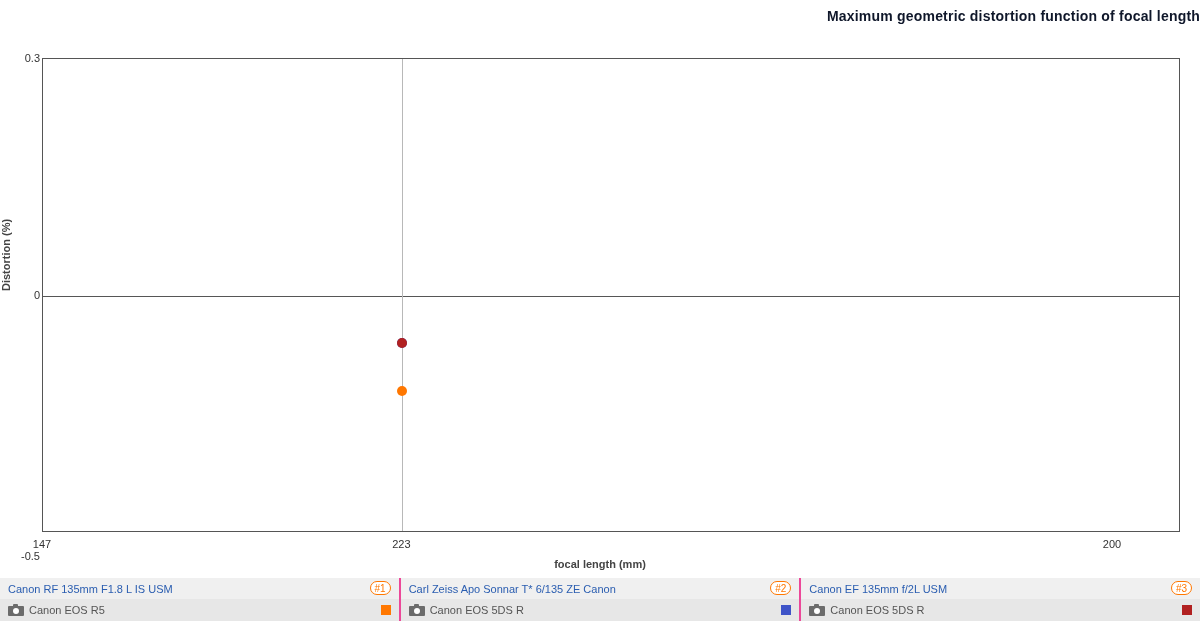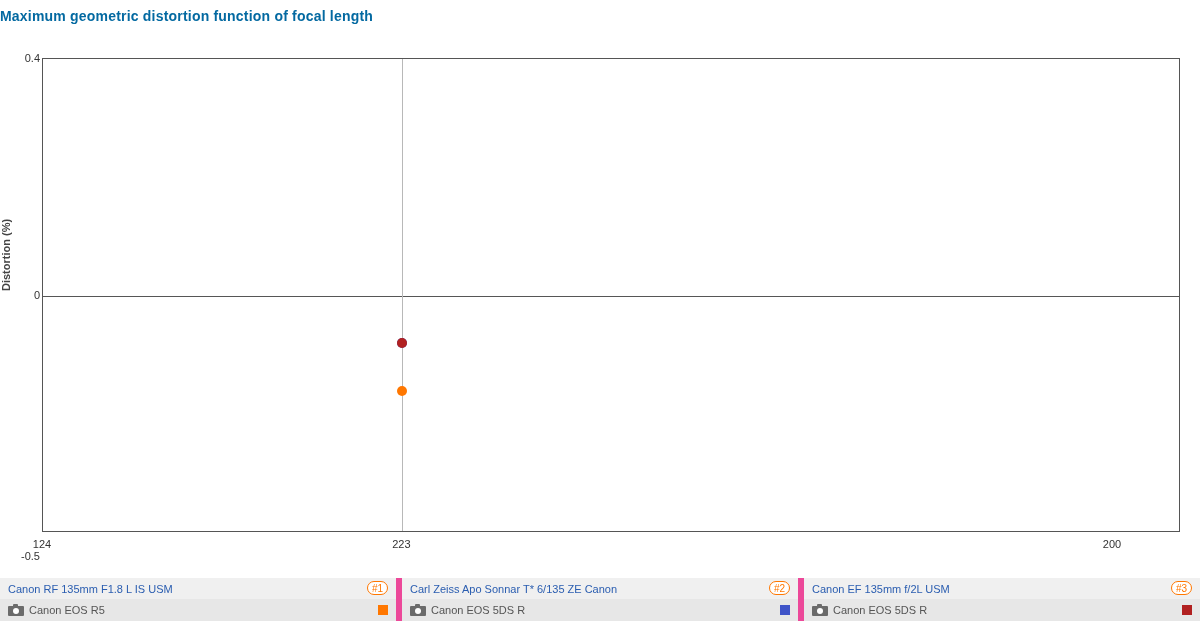--- a/index.html
+++ b/index.html
@@ -1,19 +1,19 @@
 <!DOCTYPE html>
 <html><head>
 <meta charset="utf-8">
 <style>
   * { box-sizing: border-box; }
   html, body { margin: 0; padding: 0; width: 1200px; height: 621px; font-family: Verdana, Arial, sans-serif; background: #fff; }
   .wrap { width: 1200px; height: 621px; position: relative; }
 
-  .chart-title { text-align: left; font-weight: 700; font-size: 14px; color: #0369a1; padding: 8px 0 2px; letter-spacing: 0.2px; }
+  .chart-title { text-align: right; font-weight: 700; font-size: 14px; color: #0f172a; padding: 8px 0 2px; letter-spacing: 0.2px; }
 
   .chart-area { position: relative; width: 1200px; height: 555px; }
   
   .plot { position: absolute; left: 42px; top: 32px; width: 1138px; height: 474px; border: 1px solid #555; background: #fff; }
   
   .hgrid { position: absolute; left: 0; right: 0; height: 0; border-top: 1px solid #565656; }
   .vgrid { position: absolute; top: 0; bottom: 0; width: 0; border-left: 1px solid #b8b8b8; }
 
   
   .ytick { position: absolute; right: 1160px; font-size: 11px; color: #333; transform: translateY(-50%); }
@@ -21,21 +21,21 @@
   .ylabel { position: absolute; left: 6px; top: 265px; transform: rotate(-90deg) translate(0, -50%); transform-origin: left top; font-size: 11px; font-weight: 700; color: #444; white-space: nowrap; }
   .xlabel { position: absolute; left: 0; right: 0; top: 532px; text-align: center; font-size: 11px; font-weight: 700; color: #444; }
 
   .pt { position: absolute; width: 10px; height: 10px; border-radius: 50%; transform: translate(-50%, -50%); }
   .pt.orange { background: #ff7700; }
   .pt.blue { background: #3f54c8; }
   .pt.red { background: #b12121; }
 
   
   .legend { position: absolute; left: 0; right: 0; bottom: 0; height: 43px; display: flex; }
-  .leg-col { flex: 1; display: flex; flex-direction: column; border-right: 6px solid #ec4899; }
+  .leg-col { flex: 1; display: flex; flex-direction: column; border-right: 2px solid #ec4899; }
   .leg-col:last-child { border-right: none; }
   .leg-row1 { height: 21px; background: #f0f0f0; display: flex; align-items: center; padding: 0 8px; font-size: 11px; position: relative; }
   .leg-row2 { height: 22px; background: #e7e7e7; display: flex; align-items: center; padding: 0 8px; font-size: 11px; color: #555; position: relative; }
   .lens-link { color: #2a5db0; }
   .rank-badge { position: absolute; right: 8px; top: 3px; height: 14px; line-height: 14px; padding: 0 4px; border: 1px solid #ff7700; color: #ff7700; border-radius: 8px; font-size: 10px; background: #fff; }
   .cam-icon { width: 16px; height: 12px; margin-right: 5px; flex: 0 0 auto; }
   .swatch { position: absolute; right: 8px; top: 6px; width: 10px; height: 10px; }
   .swatch.orange { background: #ff7700; }
   .swatch.blue { background: #3f54c8; }
   .swatch.red { background: #b12121; }
@@ -53,29 +53,30 @@
     <div class="hgrid" style="top:237px;"></div>
 
     <div class="vgrid" style="left:359.4px;"></div>
 
     <div class="pt blue" style="left:359.4px; top:284.4px;"></div>
     <div class="pt red" style="left:359.4px; top:284.4px;"></div>
 
     <div class="pt orange" style="left:359.4px; top:331.8px;"></div>
   </div>
 
-  <div class="ytick" style="top:32px;">0.4</div>
+  <div class="ytick" style="top:32px;">0.3</div>
   <div class="ytick" style="top:269px;">0</div>
   <div class="ytick" style="top:506px;margin-top:24px;">-0.5</div>
 
-  <div class="xtick" style="left:42px;">124</div>
+  <div class="xtick" style="left:42px;">147</div>
   <div class="xtick" style="left:401.4px;">223</div>
   <div class="xtick" style="left:1112px;text-align:right;">200</div>
 
   <div class="ylabel">Distortion (%)</div>
+  <div class="xlabel">focal length (mm)</div>
 </div>
 
 <div class="legend">
   <div class="leg-col">
     <div class="leg-row1">
       <span class="lens-link">Canon RF 135mm F1.8 L IS USM</span>
       <span class="rank-badge">#1</span>
     </div>
     <div class="leg-row2">
       <svg class="cam-icon" viewBox="0 0 16 12">

